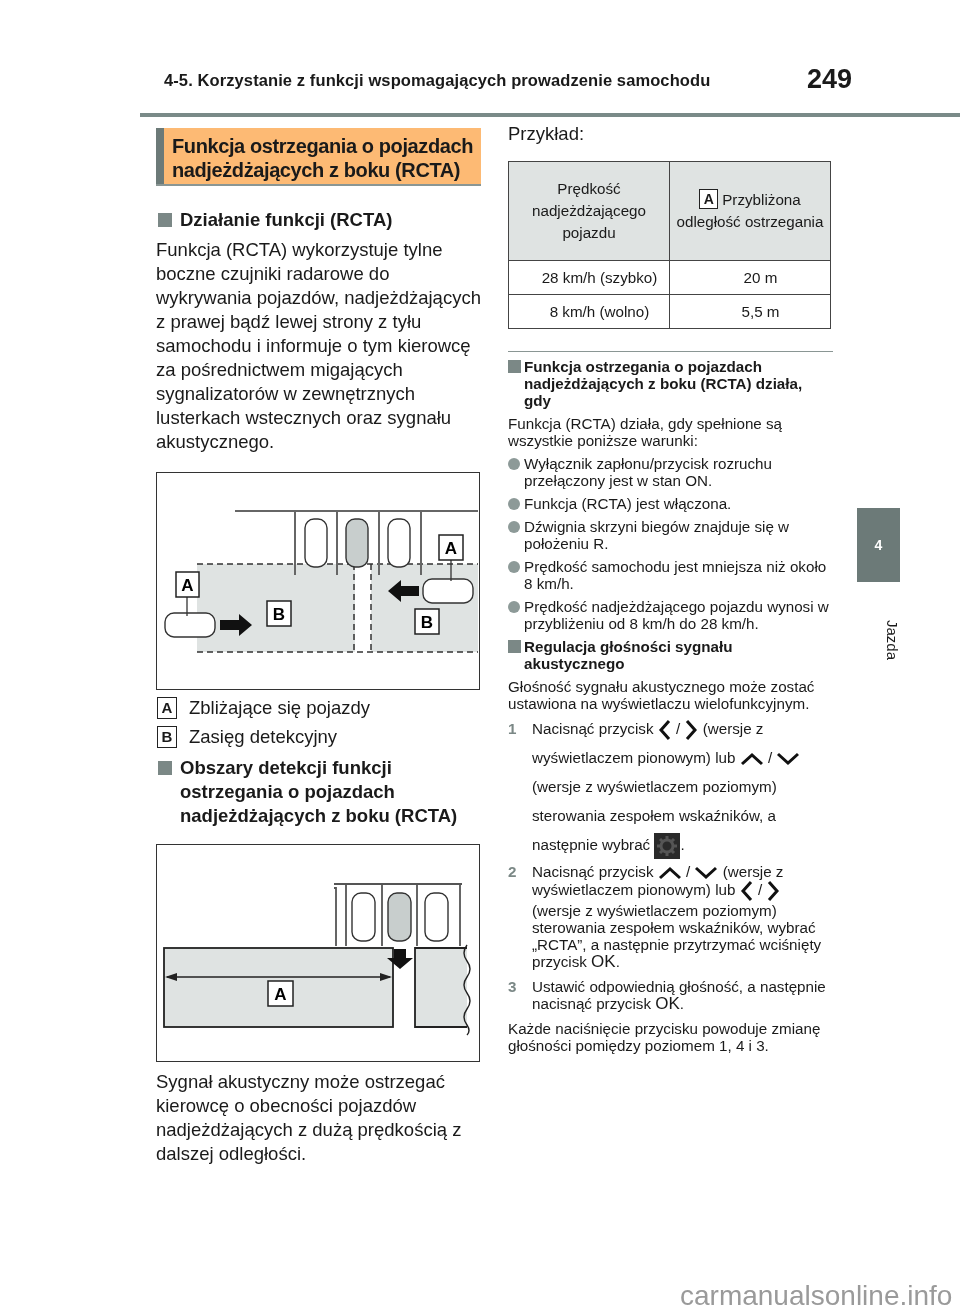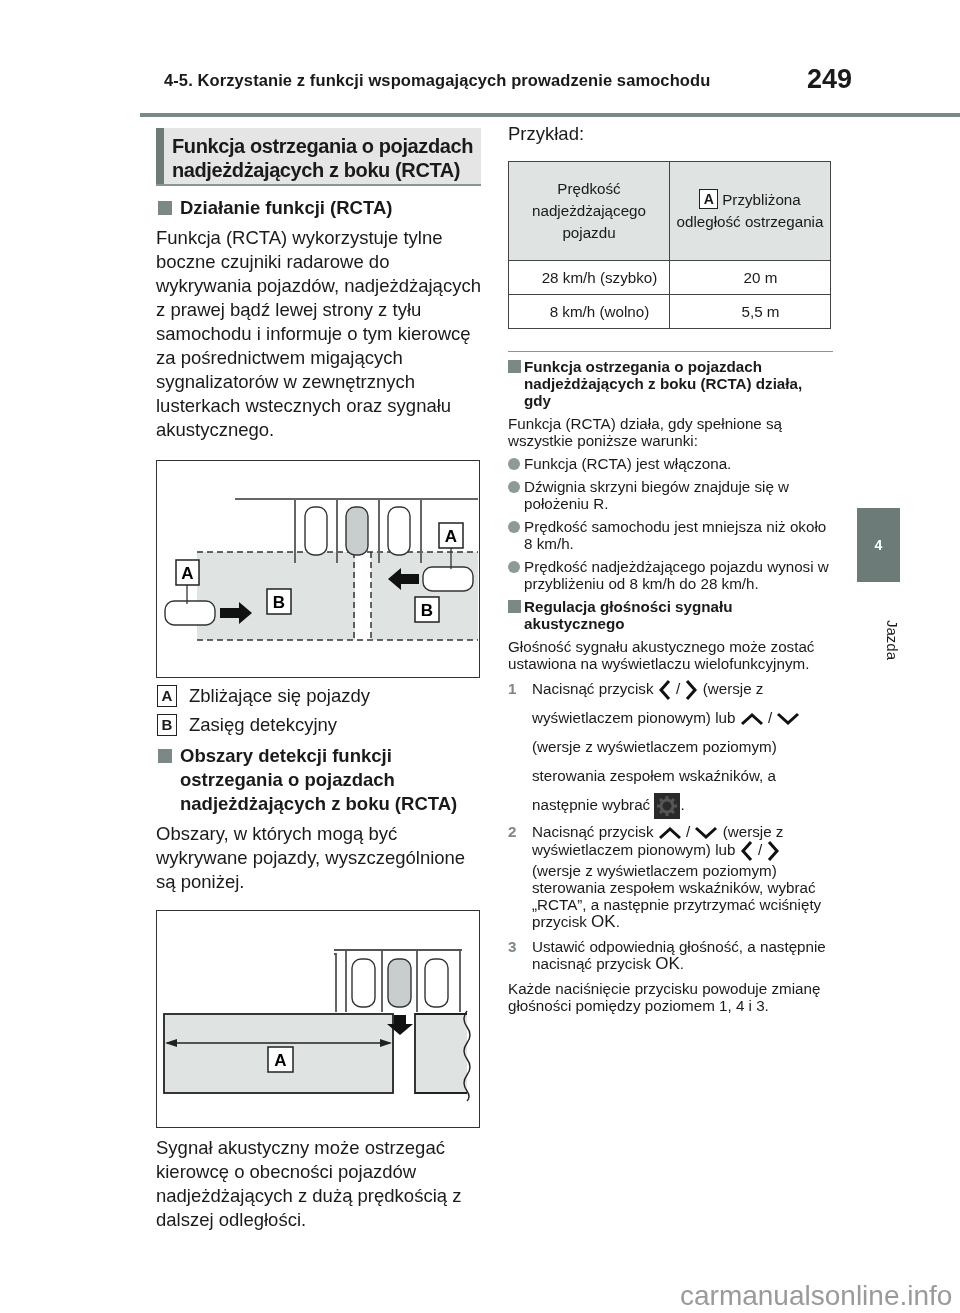--- a/index.html
+++ b/index.html
@@ -7,21 +7,21 @@
   body { position: relative; font-family: "Liberation Sans", sans-serif; color: #1a1a1a; overflow: hidden; }
 
   .header { position: absolute; left: 158px; top: 62px; width: 702px; height: 36px; }
   .header-title { position: absolute; left: 6px; top: 9px; font-size: 16.5px; font-weight: bold; letter-spacing: 0.1px; }
   .header-page { position: absolute; right: 8px; top: 2px; font-size: 27px; font-weight: bold; }
   .header-rule { position: absolute; left: 140px; top: 113px; width: 820px; height: 4px; background: #7a8a88; }
 
   .col-left { position: absolute; left: 156px; top: 128px; width: 325px; }
   .col-right { position: absolute; left: 508px; top: 122px; width: 325px; }
 
-  .sect-box { position: relative; background: #e5e5e5; border-bottom: 2px solid #8a9694; padding: 6px 8px 6px 16px; height: 58px; }
+  .sect-box { position: relative; background: #fdba74; border-bottom: 2px solid #8a9694; padding: 6px 8px 6px 16px; height: 58px; }
   .sect-box::before { content: ""; position: absolute; left: 0; top: 0; width: 8px; height: 100%; background: #6c7a78; }
   .sect-box .t { font-size: 20px; font-weight: bold; line-height: 24px; letter-spacing: -0.4px; font-stretch: condensed; }
 
   .sq-head { position: relative; padding-left: 24px; font-weight: bold; }
   .sq-head::before { content: ""; position: absolute; left: 2px; width: 14px; height: 14px; background: #7b8886; }
   .big { font-size: 18.5px; line-height: 24px; }
   .big .sq-head::before { top: 5px; }
   .small { font-size: 15.2px; line-height: 17px; }
   .sq-head.s::before { left: 0; top: 2px; width: 13px; height: 13px; }
   .sq-head.s { padding-left: 16px; }
@@ -63,21 +63,21 @@
 
 <div class="side-tab">4</div>
 <div class="side-label">Jazda</div>
 
 <div class="col-left">
   <div class="sect-box">
     <div class="t">Funkcja ostrzegania o pojazdach</div>
     <div class="t">nadjeżdżających z boku (RCTA)</div>
   </div>
 
-  <div class="big" style="margin-top:10px;">
+  <div class="big" style="margin-top:22px;">
     <div class="sq-head">Działanie funkcji (RCTA)</div>
     <div class="para">Funkcja (RCTA) wykorzystuje tylne boczne czujniki radarowe do wykrywania pojazdów, nadjeżdżających z prawej bądź lewej strony z tyłu samochodu i informuje o tym kierowcę za pośrednictwem migających sygnalizatorów w zewnętrznych lusterkach wstecznych oraz sygnału akustycznego.</div>
   </div>
 
   <div class="figure" style="margin-top:18px; width:324px; height:218px;">
     <svg width="321" height="215" viewBox="0 0 321 215">
 
       <rect x="40" y="91" width="158" height="88" fill="#dfe3e2"></rect>
       <rect x="214" y="91" width="107" height="88" fill="#dfe3e2"></rect>
       <line x1="40" y1="91" x2="321" y2="91" stroke="#333" stroke-width="1.5" stroke-dasharray="6,4"></line>
@@ -121,21 +121,20 @@
       <span>Zbliżające się pojazdy</span>
     </div>
     <div class="legend">
       <span class="lbox">B</span>
       <span>Zasięg detekcyjny</span>
     </div>
   </div>
 
   <div class="big" style="margin-top:8px;">
     <div class="sq-head">Obszary detekcji funkcji ostrzegania o pojazdach nadjeżdżających z boku (RCTA)</div>
-    <div class="para">Obszary, w których mogą być wykrywane pojazdy, wyszczególnione są poniżej.</div>
   </div>
 
   <div class="figure" style="margin-top:16px; width:324px; height:218px;">
     <svg width="321" height="215" viewBox="0 0 321 215">
 
       <polyline points="177,43 179,43 179,101" fill="none" stroke="#555" stroke-width="1.8"></polyline>
       <line x1="177" y1="39" x2="305" y2="39" stroke="#555" stroke-width="1.8"></line>
       <line x1="189" y1="39" x2="189" y2="101" stroke="#555" stroke-width="1.8"></line>
       <line x1="225" y1="39" x2="225" y2="101" stroke="#555" stroke-width="1.8"></line>
       <line x1="260" y1="39" x2="260" y2="101" stroke="#555" stroke-width="1.8"></line>
@@ -184,20 +183,21 @@
       <td>5,5 m</td>
     </tr>
   </tbody>
     </table>
 
   <div class="rule-thin"></div>
 
   <div class="small" style="margin-top:6px;">
     <div class="sq-head s">Funkcja ostrzegania o pojazdach nadjeżdżających z boku (RCTA) działa, gdy</div>
     <div class="para">Funkcja (RCTA) działa, gdy spełnione są wszystkie poniższe warunki:</div>
+    <div class="bullet">Wyłącznik zapłonu/przycisk rozruchu przełączony jest w stan ON.</div>
     <div class="bullet">Funkcja (RCTA) jest włączona.</div>
     <div class="bullet">Dźwignia skrzyni biegów znajduje się w położeniu R.</div>
     <div class="bullet">Prędkość samochodu jest mniejsza niż około 8 km/h.</div>
     <div class="bullet">Prędkość nadjeżdżającego pojazdu wynosi w przybliżeniu od 8 km/h do 28 km/h.</div>
 
     <div class="sq-head s" style="margin-top:6px;">Regulacja głośności sygnału akustycznego</div>
     <div class="para">Głośność sygnału akustycznego może zostać ustawiona na wyświetlaczu wielofunkcyjnym.</div>
 
     <div class="step" style="line-height:29px; margin-top:2px;">
       <span class="num">1</span>

